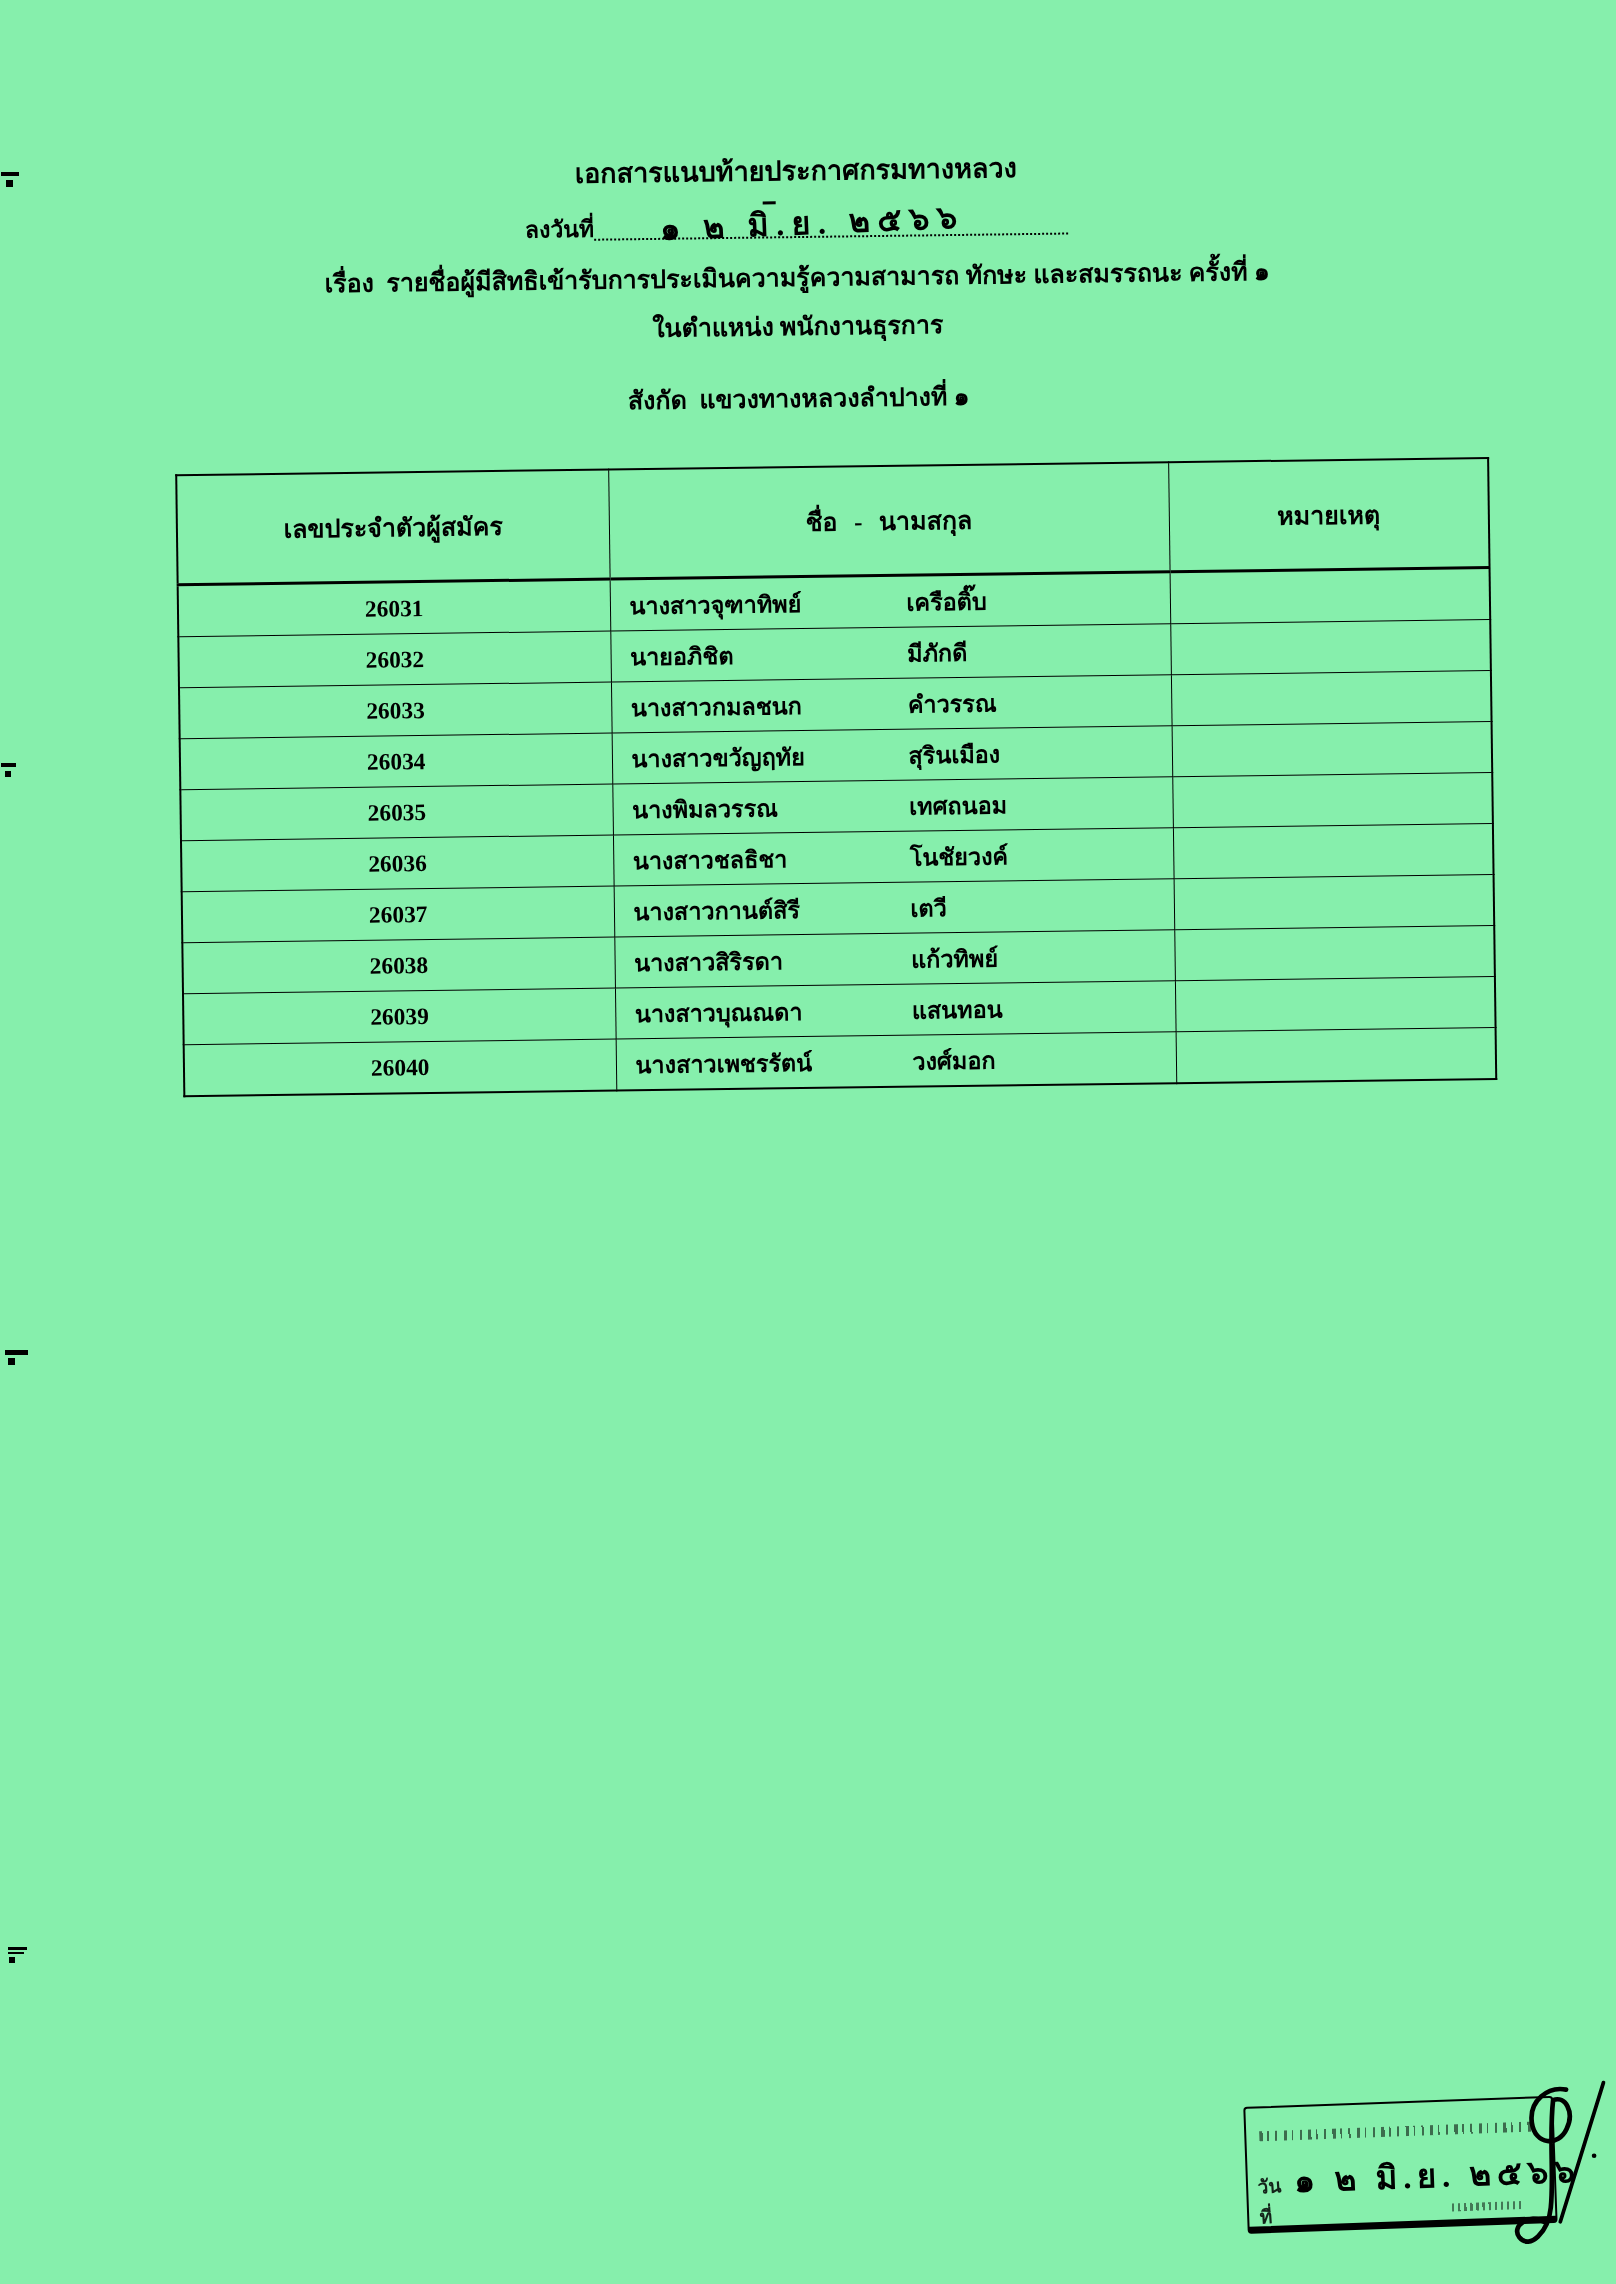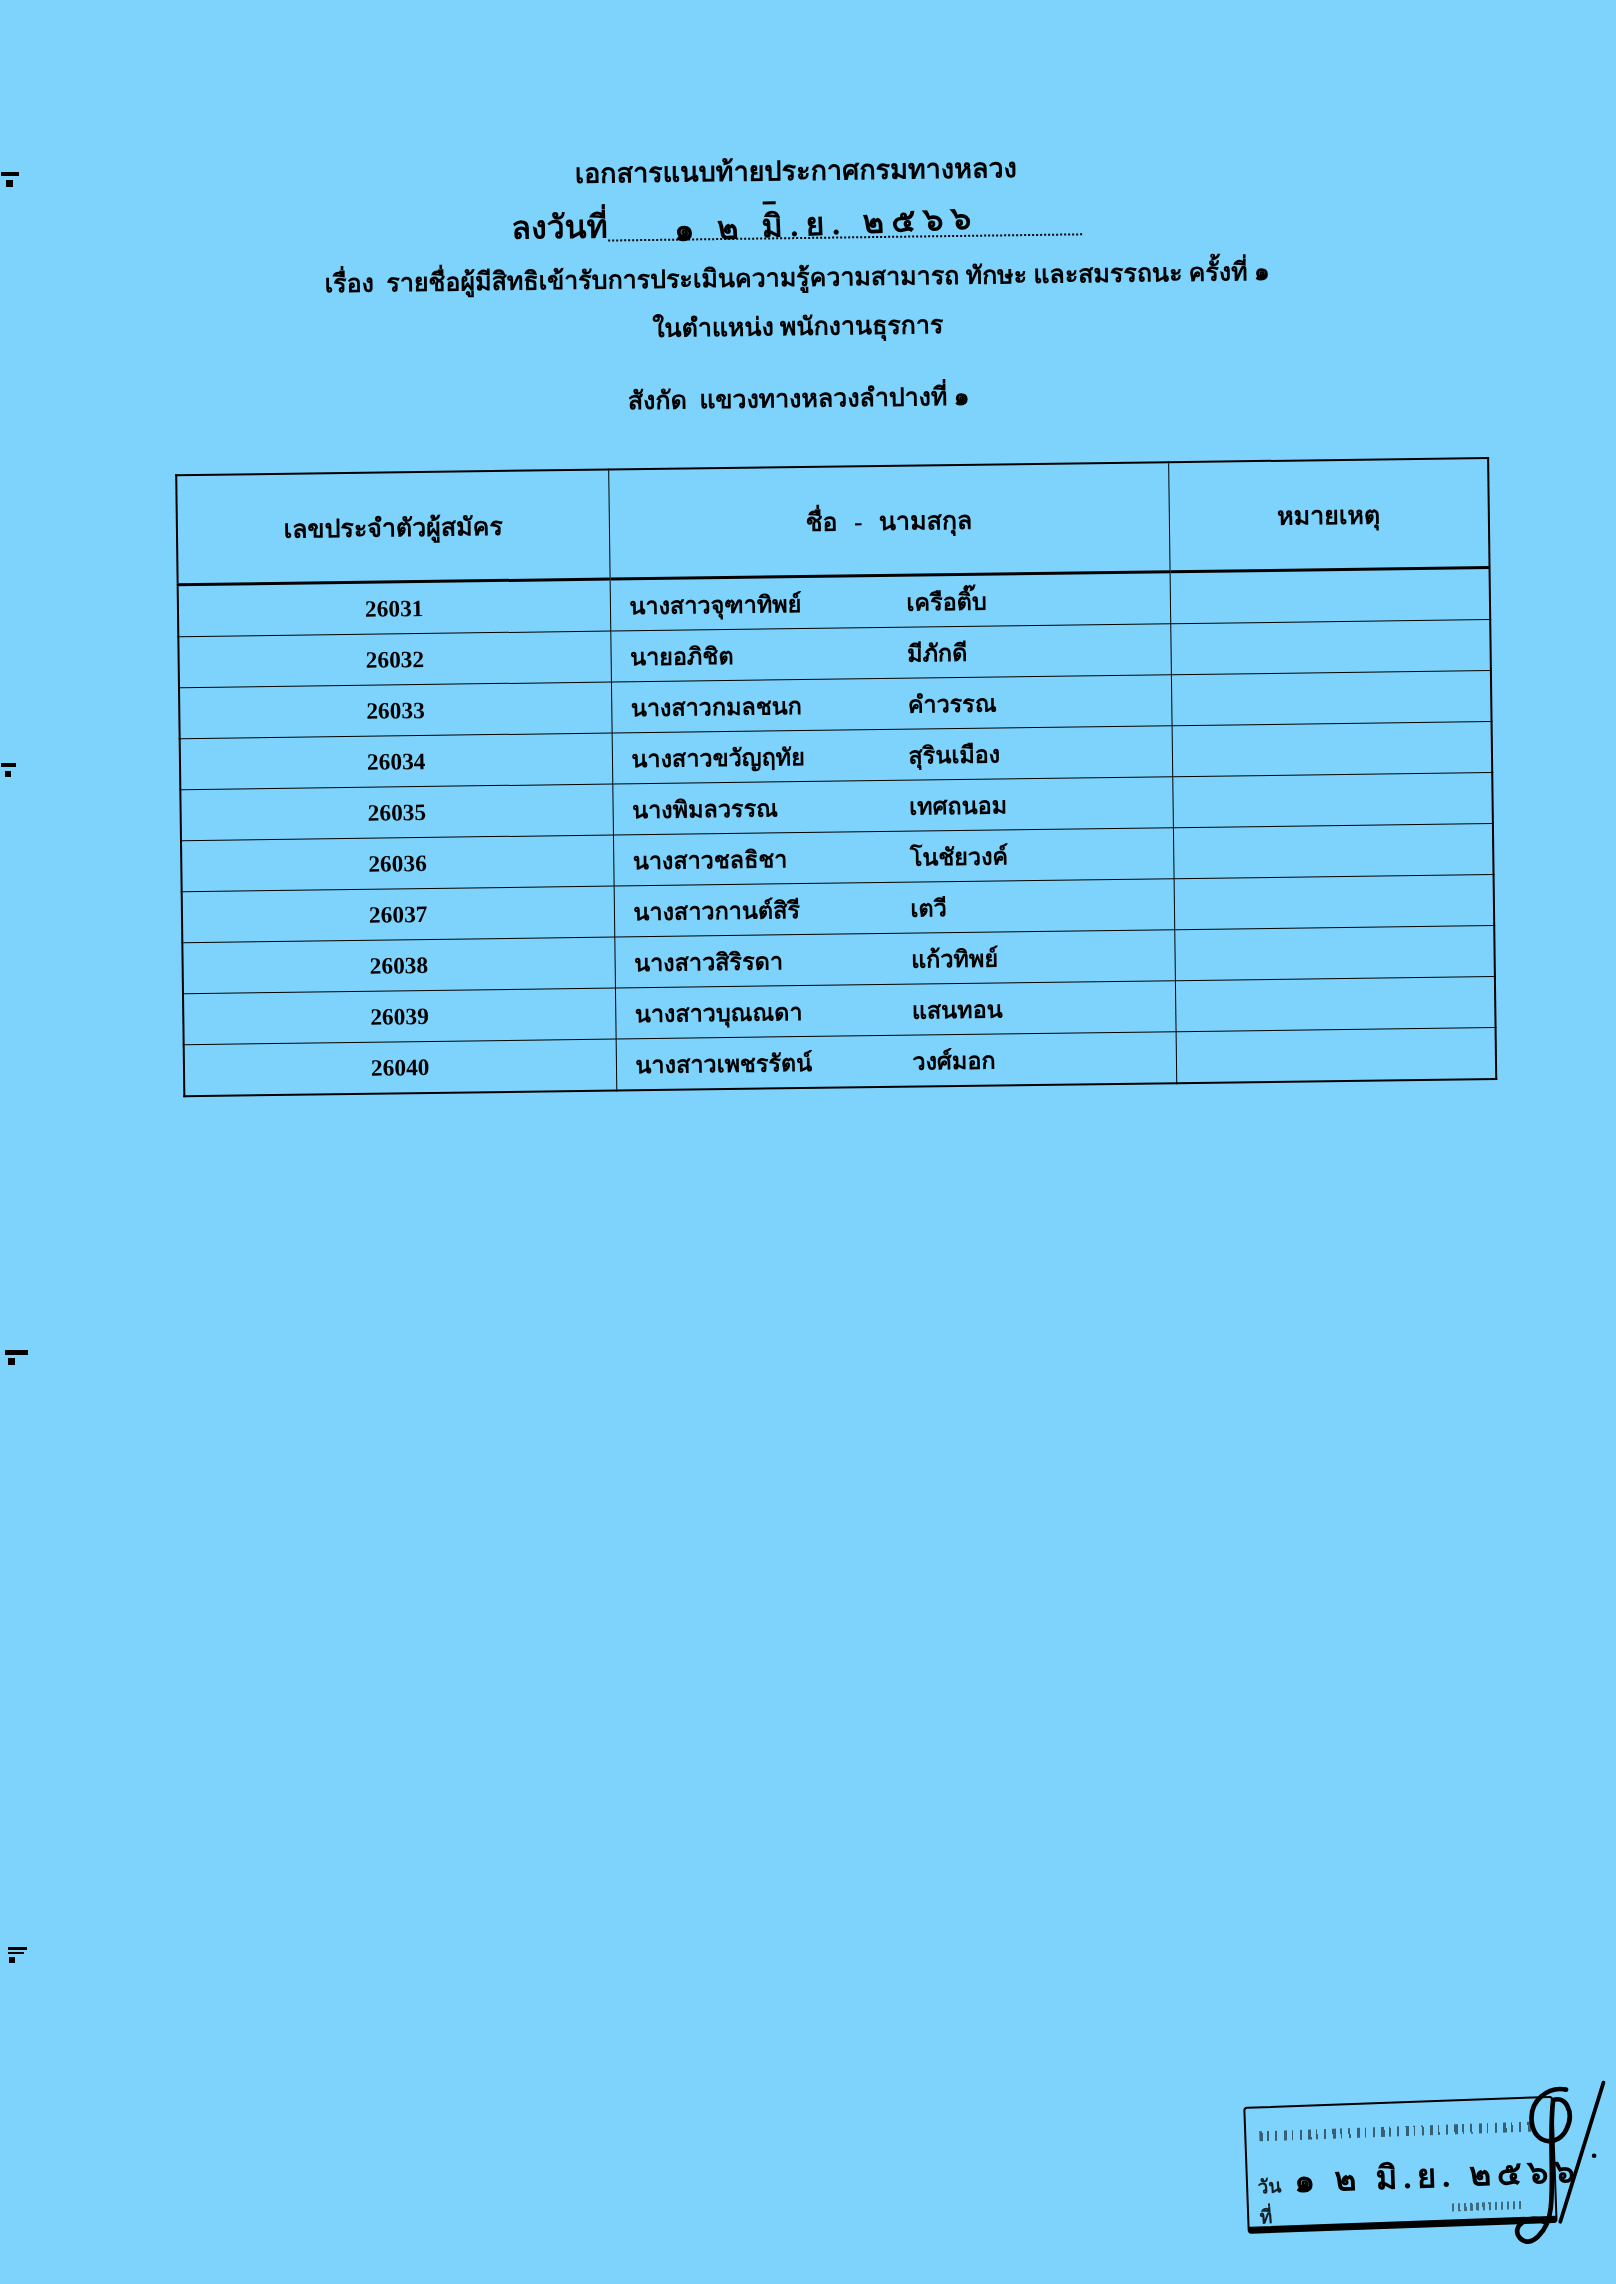--- a/index.html
+++ b/index.html
@@ -1,31 +1,31 @@
 <!DOCTYPE html>
 <html style="font-size:7.5px"><head>
 <meta charset="utf-8">
 <style>
   html,body{margin:0;padding:0;background:#ffffff;}
   body{width:1617px;height:2284px;overflow:hidden;position:relative;
        font-family:"Liberation Serif","DejaVu Serif",serif;color:#000;}
-  .page{position:absolute;inset:0;background:#7dd3fc;}
+  .page{position:absolute;inset:0;background:#86efac;}
   .skew{position:absolute;inset:0;transform:rotate(-0.75deg);transform-origin:808px 1142px;}
 
   
   .hline{position:absolute;left:0;width:100%;text-align:center;font-weight:bold;
          white-space:pre;color:#000;}
   .title-line{top:149px;font-size:27px;}
   .subject-line{top:257px;font-size:25px;}
   .position-line{top:306px;font-size:25px;}
   .affiliation-line{top:378px;font-size:25px;}
 
   .date-line{position:absolute;top:205px;left:0;width:100%;display:flex;
              justify-content:center;align-items:flex-end;font-weight:bold;}
-  .date-label{font-size:32px;line-height:1.2;}
+  .date-label{font-size:23px;line-height:1.2;font-family:Liberation Mono, monospace;}
   .leader{position:relative;width:474px;height:31px;border-bottom:2.3px dotted #000;margin-bottom:4.7px;}
   .date-stamp{position:absolute;left:66px;bottom:-12.2px;font-size:32px;font-weight:bold;
               letter-spacing:7.5px;white-space:pre;transform:rotate(-1.6deg);}
   .tiny-dash{position:absolute;top:201px;left:775px;width:13px;height:2.8px;background:#000;}
 
   
   table.roster{position:absolute;left:184px;top:466px;width:1312px;border-collapse:collapse;
                table-layout:fixed;}
   table.roster col.c1{width:432px;} table.roster col.c2{width:560px;} table.roster col.c3{width:320px;}
   table.roster th, table.roster td{border:1.9px solid #000;font-weight:bold;color:#000;}

